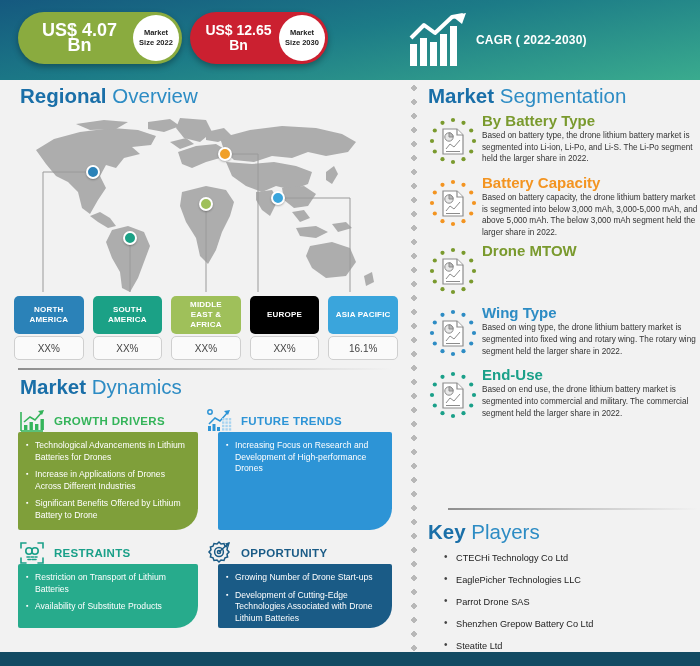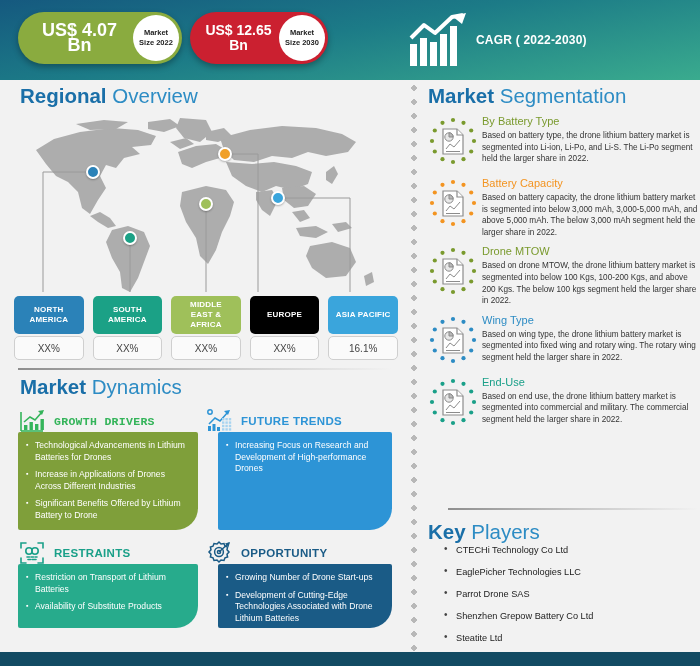--- a/index.html
+++ b/index.html
@@ -108,26 +108,26 @@
   }
   .dyn-box li::before {
     content:"\25AA"; position:absolute; left:0; top:-1px; font-size:7px; color:#ffffff;
   }
 
   
   .segmentation { position:absolute; left:8px; top:4px; width:272px; }
   .seg-item { position:relative; display:flex; margin-top:6px; }
   .seg-ico { width:52px; flex:0 0 52px; padding-top:2px; }
   .seg-body { flex:1; padding-left:2px; }
-  .seg-head { font-size:11px; font-weight:normal; line-height:14px; margin-bottom:2px; }
+  .seg-head { font-size:15px; font-weight:bold; line-height:14px; margin-bottom:2px; }
   .seg-desc { font-size:8.2px; line-height:11.6px; color:#333333; }
 
   
   .players { position:absolute; left:8px; top:440px; width:272px; }
-  .players ul { list-style:none; padding-left:16px; }
+  .players ul { list-style:none; margin-top:8px; padding-left:16px; }
   .players li {
     font-size:9.2px; line-height:12px; color:#222; margin-bottom:10px;
     position:relative; padding-left:12px;
   }
   .players li::before { content:"\2022"; position:absolute; left:0; top:-1px; color:#444; font-size:10px; }
 
   .bottom-bar { position:absolute; left:0; top:652px; width:700px; height:14px; background:#124b63; }
 </style>
 </head>
 <body>
@@ -280,21 +280,21 @@
           <polygon points="26,2 20,3 24,7" fill="#34b45a" stroke="none"></polygon>
         </g>
         <g fill="#34b45a">
           <rect x="6" y="17" width="3.4" height="5"></rect>
           <rect x="11.5" y="14" width="3.4" height="8"></rect>
           <rect x="17" y="16" width="3.4" height="6"></rect>
           <rect x="22.5" y="11" width="3.4" height="11"></rect>
         </g>
       </svg>
     </span>
-    <span class="dh-text" style="color:#34b45a;font-family:Liberation Mono, monospace;">GROWTH DRIVERS</span>
+    <span class="dh-text" style="color:#34b45a;">GROWTH DRIVERS</span>
   </div>
   <div class="dyn-box" style="left:18px; top:352px; width:180px; height:98px; background:#7f9f3a;">
     <ul>
       <li>Technological Advancements in Lithium Batteries for Drones</li>
       <li>Increase in Applications of Drones Across Different Industries</li>
       <li>Significant Benefits Offered by Lithium Battery to Drone</li>
     </ul>
   </div>
 
   <div class="dyn-head" style="left:205px; top:326px;text-align:right;">
@@ -485,21 +485,20 @@
           <g stroke="#8c8c8c" stroke-width="1" fill="none">
             <circle cx="21" cy="21" r="4.2" fill="#e8e8e8"></circle>
             <path d="M21 21 L21 16.8 A4.2 4.2 0 0 1 25 21 Z" fill="#b9b9b9"></path>
             <polyline points="18,33 22,28 26,31 32,24"></polyline>
             <line x1="18" y1="35.5" x2="32" y2="35.5"></line>
           </g>
         </svg>
       </span>
       <div class="seg-body">
         <div class="seg-head" style="color:#7a9a2e;">Drone MTOW</div>
-        <div class="seg-desc">Based on drone MTOW, the drone lithium battery market is segmented into below 100 Kgs, 100-200 Kgs, and above 200 Kgs. The below 100 kgs segment held the larger share in 2022.</div>
       </div>
     </div>
 
     <div class="seg-item">
       <span class="seg-ico">
         <svg width="50" height="50" viewBox="0 0 50 50">
           <g fill="#2d8cc4">
             <circle cx="25" cy="4" r="2.1"></circle>
               <circle cx="35.5" cy="6.8" r="2.1"></circle>
               <circle cx="43.2" cy="14.5" r="2.1"></circle>

